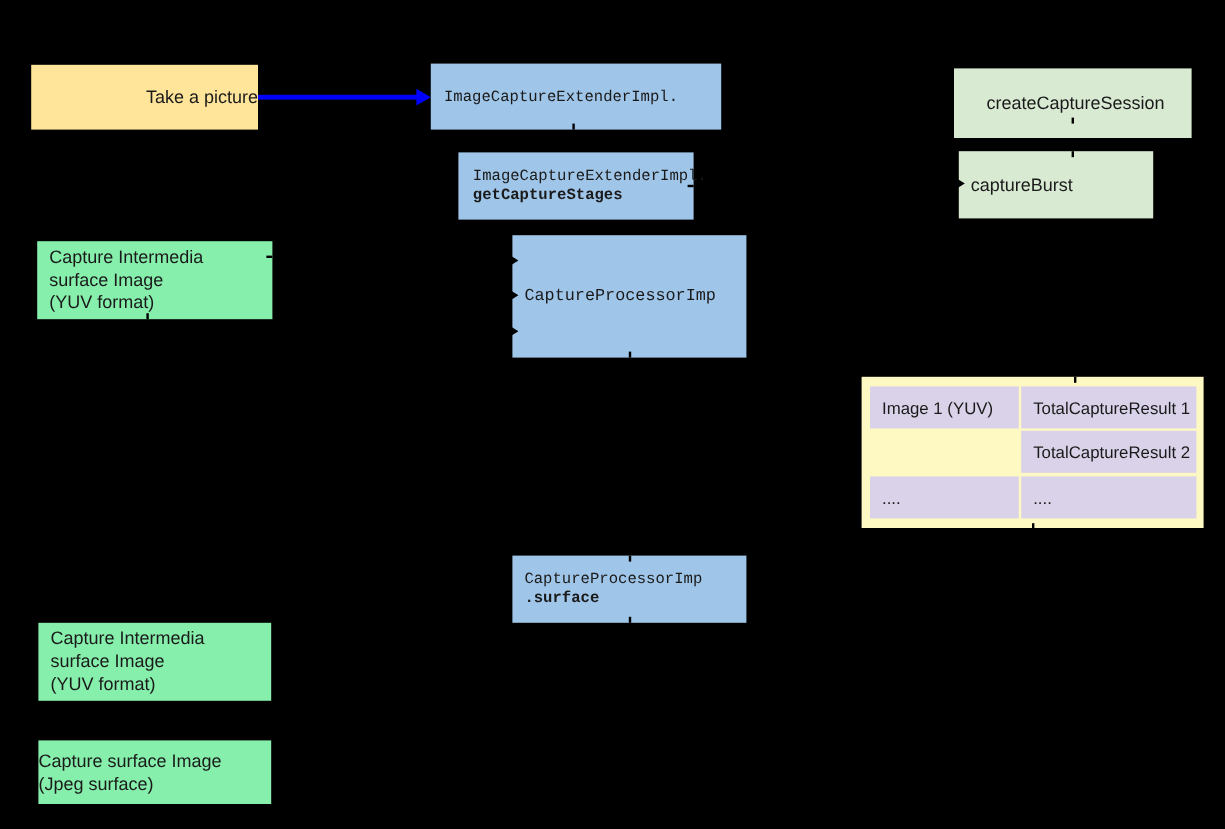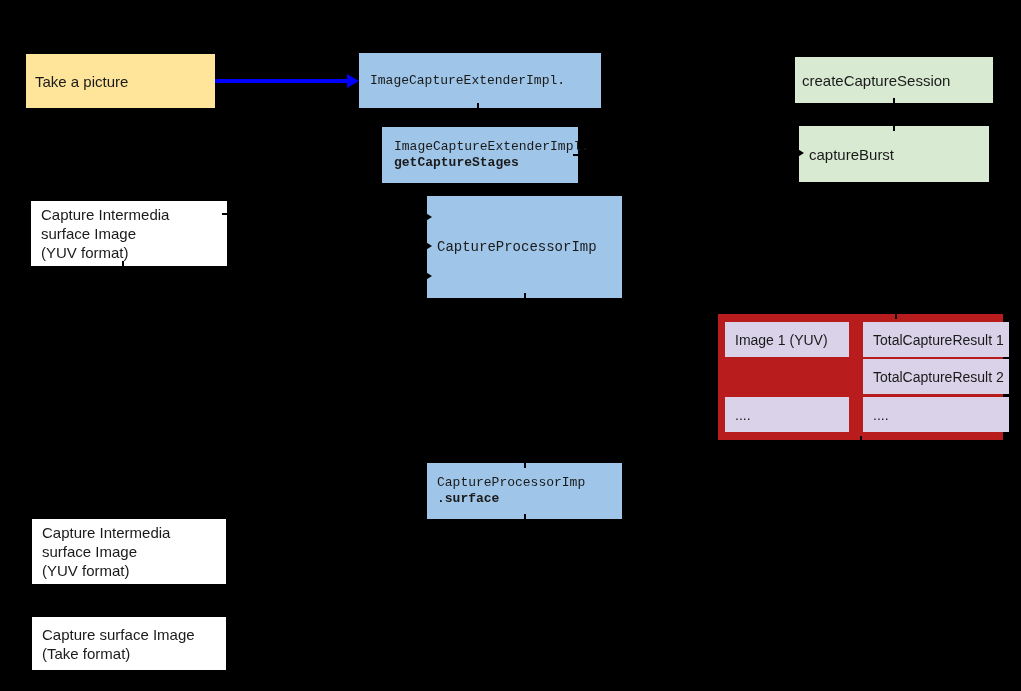--- a/index.html
+++ b/index.html
@@ -17,60 +17,60 @@
     color: #1a1a1a;
   }
   .node {
     position: absolute;
     box-sizing: border-box;
     display: flex;
     flex-direction: column;
     justify-content: center;
     align-items: flex-start;
   }
-  .fill-yellow { background: #FFE599; }
-  .fill-cream  { background: #ffffff; }
+  .fill-yellow { background: #FFE599; align-items: flex-end; }
+  .fill-cream  { background: #86efac; }
   .fill-blue   { background: #9FC5E8; font-family: Liberation Mono, monospace; }
   .fill-green  { background: #D9EAD3; }
 
   .t15 { font-size: 15px; line-height: 19px; }
   .t14 { font-size: 14px; line-height: 18px; }
   .t13 { font-size: 13px; line-height: 16px; }
   .bold { font-weight: bold; }
 
   
   #take-picture        { left: 26px;  top: 54px;  width: 189px; height: 54px; padding-left: 9px; }
   #get-capture-processor { left: 359px; top: 53px;  width: 242px; height: 55px; padding-left: 11px; }
   #get-capture-stages  { left: 382px; top: 127px; width: 196px; height: 56px; padding-left: 12px; }
-  #create-capture-session { left: 795px; top: 57px; width: 198px; height: 46px; padding-left: 7px; }
-  #capture-burst       { left: 799px; top: 126px; width: 190px; height: 56px; padding-left: 10px; }
+  #create-capture-session { left: 795px; top: 57px; width: 198px; height: 58px; padding-left: 27px; }
+  #capture-burst       { left: 799px; top: 126px; width: 162px; height: 56px; padding-left: 10px; }
   #capture-intermedia-top { left: 31px; top: 201px; width: 196px; height: 65px; padding-left: 10px; }
   #capture-processor-imp  { left: 427px; top: 196px; width: 195px; height: 102px; padding-left: 10px; }
   #capture-processor-process { left: 427px; top: 463px; width: 195px; height: 56px; padding-left: 10px; }
   #capture-intermedia-bottom { left: 32px; top: 519px; width: 194px; height: 65px; padding-left: 10px; }
-  #capture-surface-jpeg { left: 32px; top: 617px; width: 194px; height: 53px; padding-left: 10px; }
+  #capture-surface-jpeg { left: 32px; top: 617px; width: 194px; height: 53px; }
 
   
   #burst-table {
     position: absolute;
     left: 718px; top: 314px; width: 285px; height: 126px;
-    background: #b91c1c;
+    background: #fef9c3;
     text-align: center;
   }
   .cell {
     position: absolute;
     background: #D9D2E9;
     box-sizing: border-box;
     display: flex;
     align-items: center;
     padding-left: 10px;
     font-size: 14px;
   }
   .col-img { left: 7px;  width: 124px; }
-  .col-res { left: 133px; width: 146px; margin-left: 12px; }
+  .col-res { left: 133px; width: 146px; }
   .row-0 { top: 8px;  height: 35px; }
   .row-1 { top: 45px; height: 35px; }
   .row-2 { top: 83px; height: 35px; }
 
   
   #arrow-line {
     position: absolute;
     left: 215px; top: 79px; width: 134px; height: 4px;
     background: #0000FF;
   }
@@ -178,21 +178,21 @@
   </div>
 
   <div class="node fill-cream t15" id="capture-intermedia-bottom">
     <span>Capture Intermedia</span>
     <span>surface Image</span>
     <span>(YUV format)</span>
   </div>
 
   <div class="node fill-cream t15" id="capture-surface-jpeg">
     <span>Capture surface Image</span>
-    <span>(Take format)</span>
+    <span>(Jpeg surface)</span>
   </div>
 
   <div class="stub" id="st-1"></div>
   <div class="stub" id="st-2"></div>
   <div class="stub" id="st-3"></div>
   <div class="stub" id="st-4"></div>
   <div class="stub" id="st-5"></div>
   <div class="stub" id="st-6"></div>
   <div class="stub" id="st-7"></div>
   <div class="stub" id="st-8"></div>

